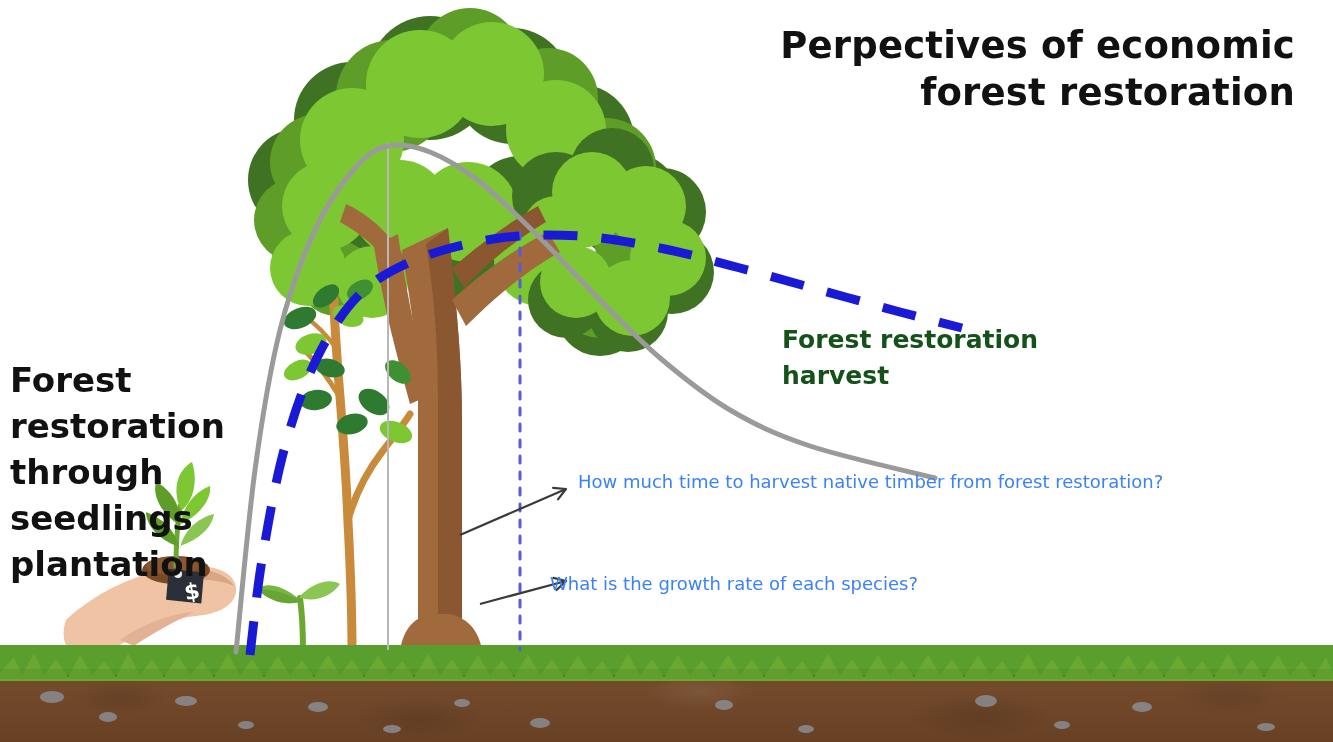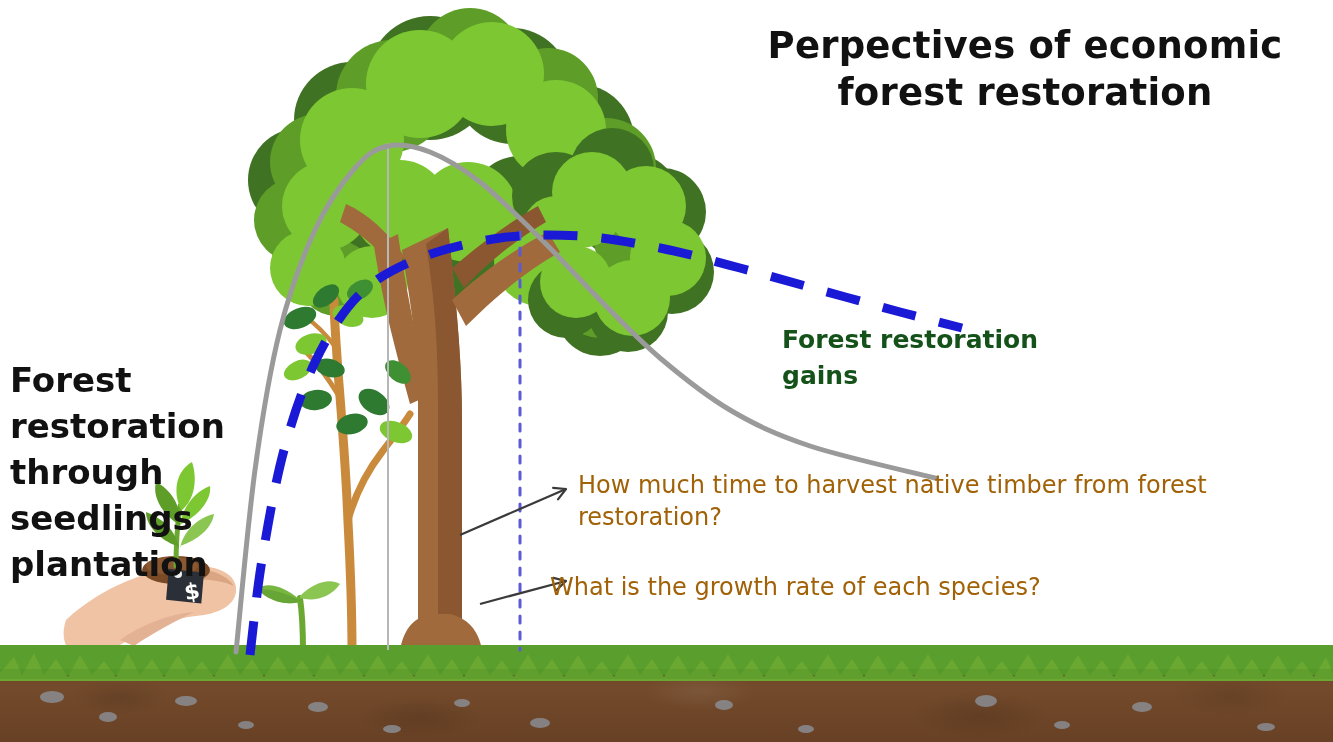--- a/index.html
+++ b/index.html
@@ -4,36 +4,36 @@
 <style>
   html,body{margin:0;padding:0;background:#fff;}
   body{font-family:"DejaVu Sans",sans-serif;}
   #stage{position:relative;width:1333px;height:742px;background:#fff;overflow:hidden;}
 
   
   .title{
     position:absolute; left:755px; top:22px; width:540px;
     font-family:"DejaVu Sans",sans-serif;
     font-weight:700; font-size:37px; line-height:1.28;
-    color:#111; text-align:center; letter-spacing:.2px;
+    color:#111; text-align:right; letter-spacing:.2px;
   }
   .left-caption{
     position:absolute; left:10px; top:358px; width:200px;
     font-family:"DejaVu Sans",sans-serif;
     font-weight:700; font-size:34px; line-height:1.35; color:#111;
   }
   .green-label{
     position:absolute; left:782px; top:322px; width:320px;
     font-family:"DejaVu Sans",sans-serif;
     font-weight:700; font-size:25px; line-height:1.45; color:#14521a;
   }
   .question{
     position:absolute;
     font-family:"DejaVu Sans",sans-serif;
-    font-size:24px; line-height:1.32; color:#a16207;
+    font-size:18px; line-height:1.32; color:#3b82f6;
   }
   .q1{ left:578px; top:470px; width:710px; }
   .q2{ left:550px; top:572px; width:710px; }
 
   
   .ground{position:absolute;left:0;top:645px;width:1333px;height:97px;overflow:hidden;}
   .soil{position:absolute;left:0;top:0;width:1333px;height:97px;
     background:
       radial-gradient(ellipse 70px 26px at 120px 52px, rgba(0,0,0,.10), rgba(0,0,0,0) 70%),
       radial-gradient(ellipse 90px 30px at 420px 72px, rgba(0,0,0,.10), rgba(0,0,0,0) 70%),
@@ -250,19 +250,19 @@
 
   <div class="title">
     <div>Perpectives of economic</div>
     <div>forest restoration</div>
   </div>
 
   <div class="left-caption">Forest restoration through seedlings plantation</div>
 
   <div class="green-label">
     <div>Forest restoration</div>
-    <div>gains</div>
+    <div>harvest</div>
   </div>
 
   <div class="question q1">How much time to harvest native timber from forest restoration?</div>
   <div class="question q2">What is the growth rate of each species?</div>
 
 </div>
 
 </body></html>

